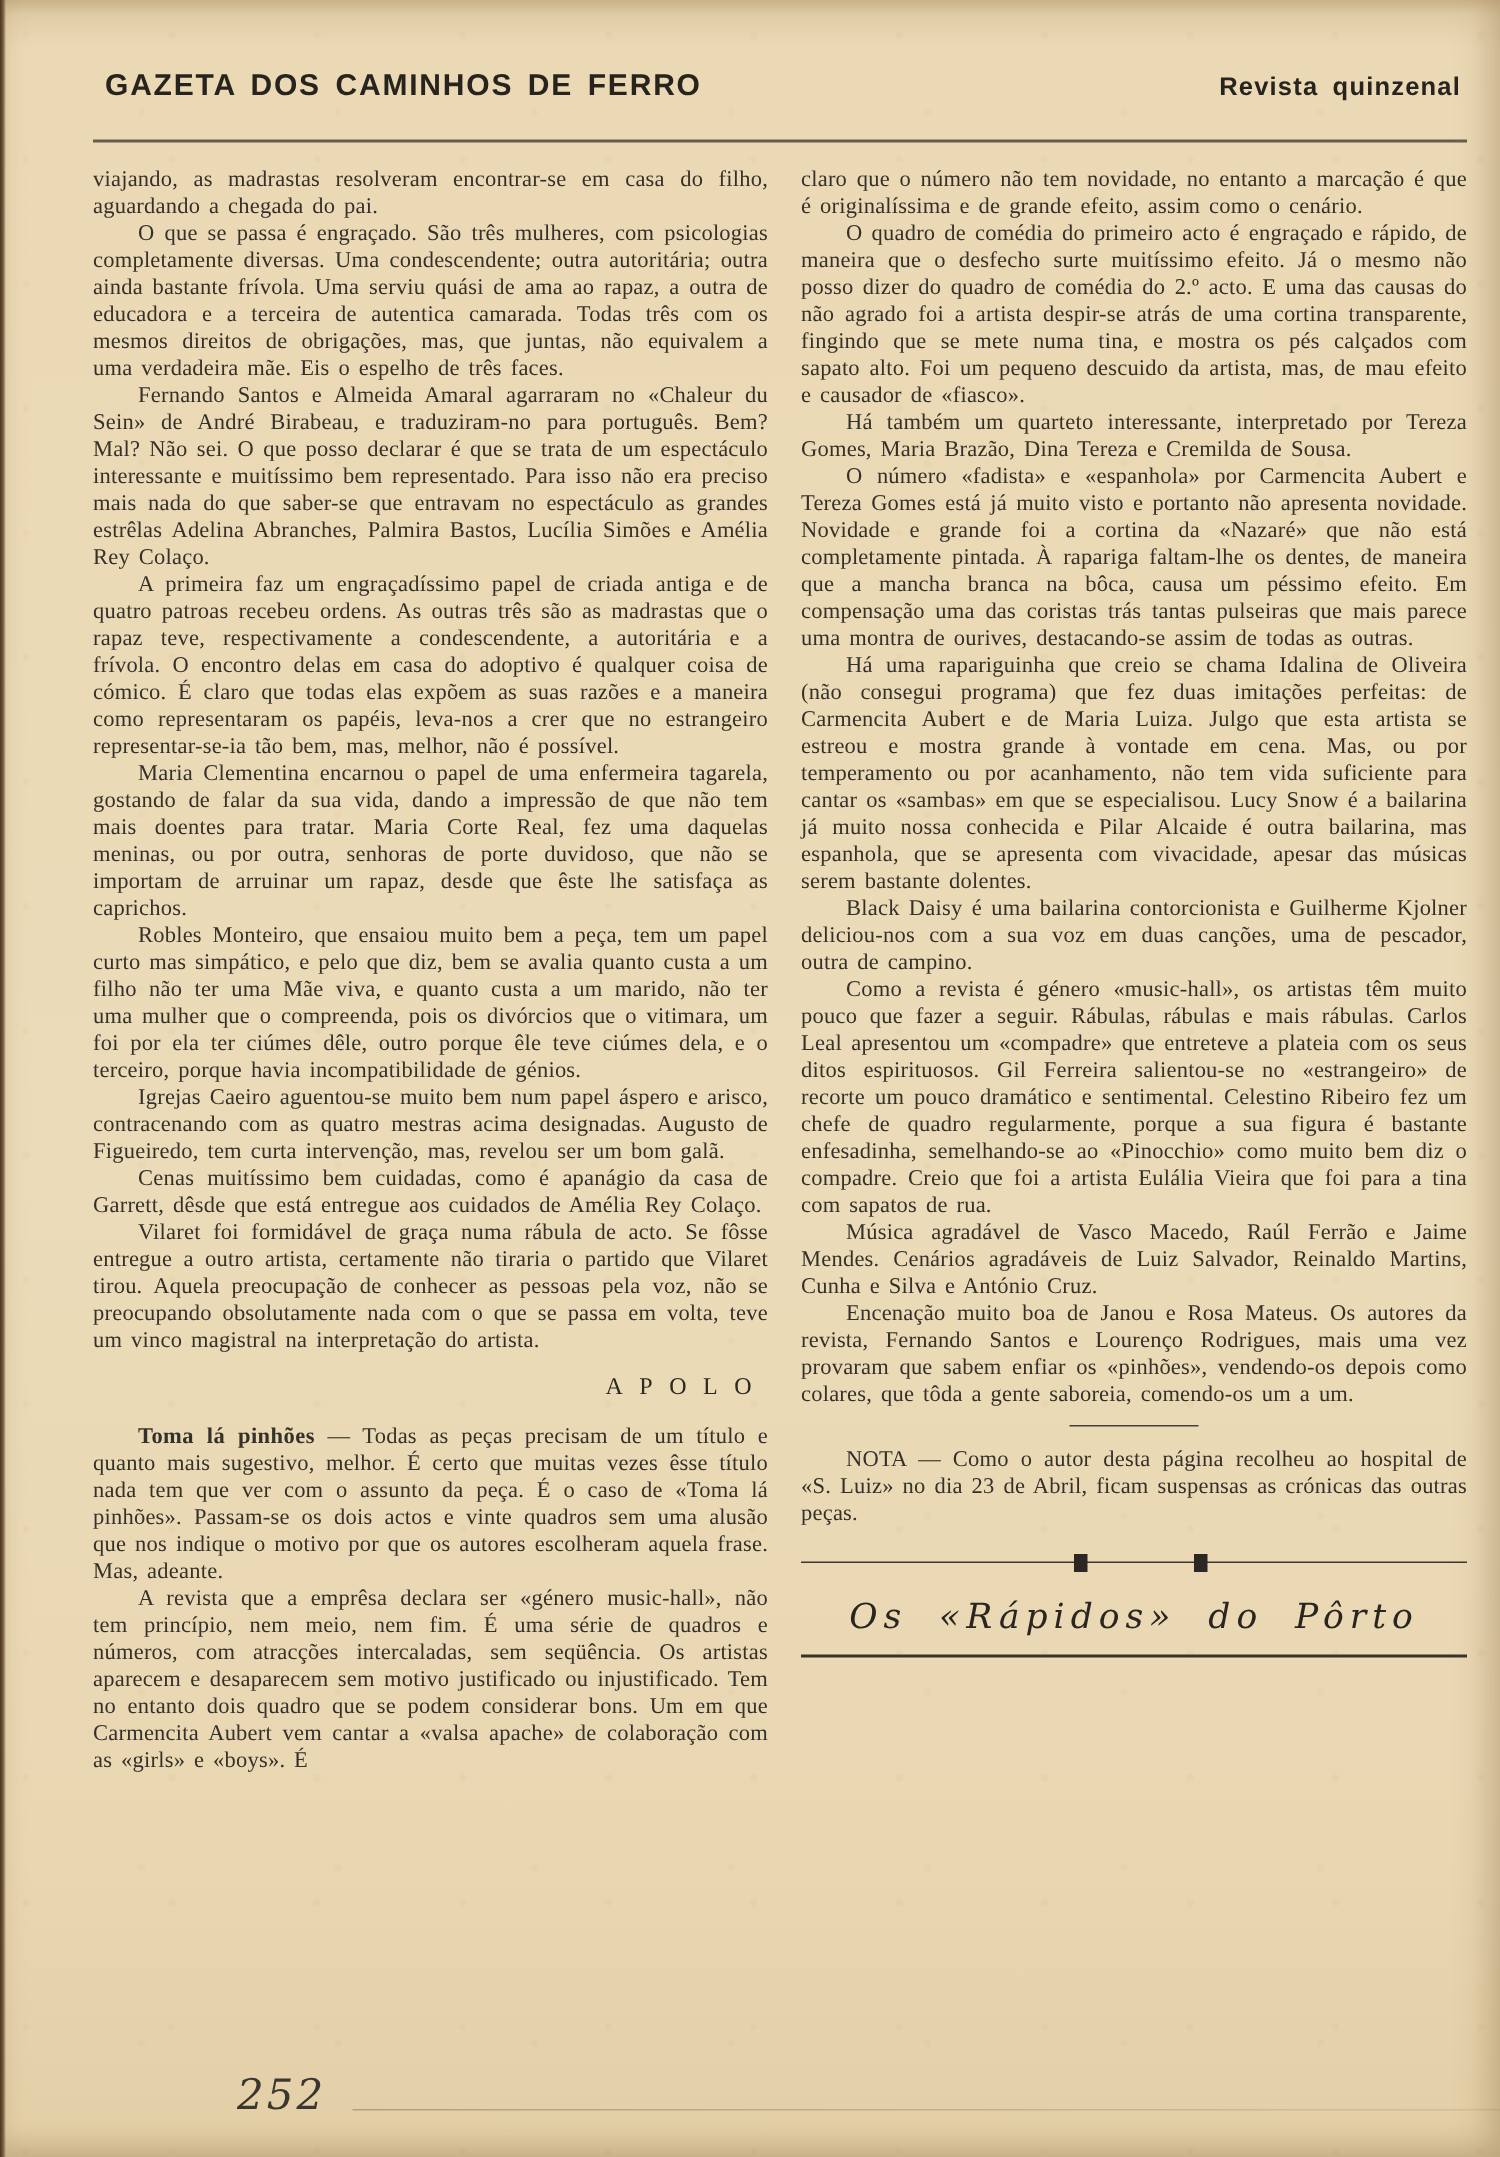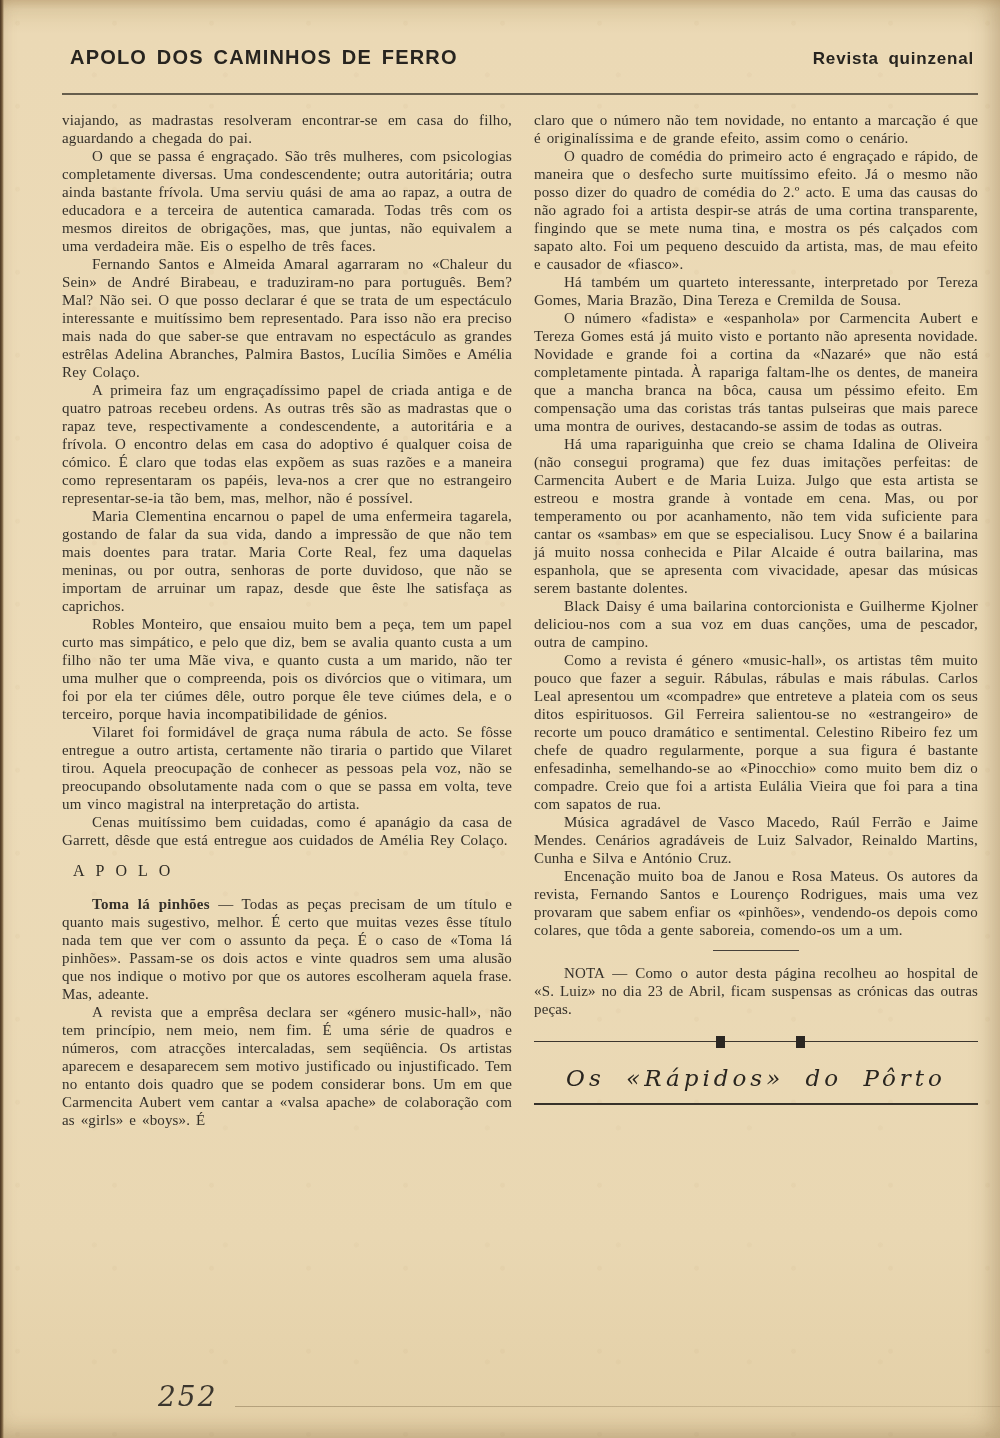--- a/index.html
+++ b/index.html
@@ -39,21 +39,21 @@
   .col{width:450px;}
   .col-right{width:444px;}
   p.para{
     margin:0;font-size:15px;line-height:18px;
     text-align:justify;text-indent:30px;
     word-spacing:2px;letter-spacing:.15px;color:#34302a;
   }
   .col .col-paras:first-child p.para:first-child{text-indent:0;}
   h2.section-heading{
     margin:13px 0 15px 0;font-size:16px;font-weight:400;
-    text-align:left;letter-spacing:11px;text-indent:11px;color:#2e2b25;
+    text-align:right;letter-spacing:11px;text-indent:11px;color:#2e2b25;
   }
   p.lead-para strong{letter-spacing:.3px;}
   .short-divider{
     width:86px;border-top:1.6px solid #45403a;
     margin:11px auto 13px auto;
   }
   .nota-para{margin-top:0;}
   .deco-divider{position:relative;height:14px;margin:17px 0 8px 0;}
   .deco-divider .deco-line{
     position:absolute;left:0;right:0;top:6px;border-top:1.6px solid #3c362e;
@@ -86,37 +86,38 @@
   }
 </style>
 </head>
 <body>
 
 <div class="page">
   <div class="page-left-edge"></div>
   <div class="inner">
 
     <header class="mast">
-      <div class="mast-title">APOLO DOS CAMINHOS DE FERRO</div>
+      <div class="mast-title">GAZETA DOS CAMINHOS DE FERRO</div>
       <div class="mast-sub">Revista quinzenal</div>
     </header>
     <div class="header-rule"></div>
 
     <main class="columns">
 
       <section class="col col-left">
         <div class="col-paras">
             <p class="para">viajando, as madrastas resolveram encontrar-se em casa do filho, aguardando a chegada do pai.</p>
             <p class="para">O que se passa é engraçado. São três mulheres, com psicologias completamente diversas. Uma condescendente; outra autoritária; outra ainda bastante frívola. Uma serviu quási de ama ao rapaz, a outra de educadora e a terceira de autentica camarada. Todas três com os mesmos direitos de obrigações, mas, que juntas, não equivalem a uma verdadeira mãe. Eis o espelho de três faces.</p>
             <p class="para">Fernando Santos e Almeida Amaral agarraram no «Chaleur du Sein» de André Birabeau, e traduziram-no para português. Bem? Mal? Não sei. O que posso declarar é que se trata de um espectáculo interessante e muitíssimo bem representado. Para isso não era preciso mais nada do que saber-se que entravam no espectáculo as grandes estrêlas Adelina Abranches, Palmira Bastos, Lucília Simões e Amélia Rey Colaço.</p>
             <p class="para">A primeira faz um engraçadíssimo papel de criada antiga e de quatro patroas recebeu ordens. As outras três são as madrastas que o rapaz teve, respectivamente a condescendente, a autoritária e a frívola. O encontro delas em casa do adoptivo é qualquer coisa de cómico. É claro que todas elas expõem as suas razões e a maneira como representaram os papéis, leva-nos a crer que no estrangeiro representar-se-ia tão bem, mas, melhor, não é possível.</p>
             <p class="para">Maria Clementina encarnou o papel de uma enfermeira tagarela, gostando de falar da sua vida, dando a impressão de que não tem mais doentes para tratar. Maria Corte Real, fez uma daquelas meninas, ou por outra, senhoras de porte duvidoso, que não se importam de arruinar um rapaz, desde que êste lhe satisfaça as caprichos.</p>
             <p class="para">Robles Monteiro, que ensaiou muito bem a peça, tem um papel curto mas simpático, e pelo que diz, bem se avalia quanto custa a um filho não ter uma Mãe viva, e quanto custa a um marido, não ter uma mulher que o compreenda, pois os divórcios que o vitimara, um foi por ela ter ciúmes dêle, outro porque êle teve ciúmes dela, e o terceiro, porque havia incompatibilidade de génios.</p>
+            <p class="para">Igrejas Caeiro aguentou-se muito bem num papel áspero e arisco, contracenando com as quatro mestras acima designadas. Augusto de Figueiredo, tem curta intervenção, mas, revelou ser um bom galã.</p>
+            <p class="para">Cenas muitíssimo bem cuidadas, como é apanágio da casa de Garrett, dêsde que está entregue aos cuidados de Amélia Rey Colaço.</p>
             <p class="para">Vilaret foi formidável de graça numa rábula de acto. Se fôsse entregue a outro artista, certamente não tiraria o partido que Vilaret tirou. Aquela preocupação de conhecer as pessoas pela voz, não se preocupando obsolutamente nada com o que se passa em volta, teve um vinco magistral na interpretação do artista.</p>
-            <p class="para">Cenas muitíssimo bem cuidadas, como é apanágio da casa de Garrett, dêsde que está entregue aos cuidados de Amélia Rey Colaço.</p>
           </div>
         <h2 class="section-heading">APOLO</h2>
         <p class="para lead-para"><strong>Toma lá pinhões</strong><span> — Todas as peças precisam de um título e quanto mais sugestivo, melhor. É certo que muitas vezes êsse título nada tem que ver com o assunto da peça. É o caso de «Toma lá pinhões». Passam-se os dois actos e vinte quadros sem uma alusão que nos indique o motivo por que os autores escolheram aquela frase. Mas, adeante.</span></p>
         <div class="col-paras">
             <p class="para">A revista que a emprêsa declara ser «género music-hall», não tem princípio, nem meio, nem fim. É uma série de quadros e números, com atracções intercaladas, sem seqüência. Os artistas aparecem e desaparecem sem motivo justificado ou injustificado. Tem no entanto dois quadro que se podem considerar bons. Um em que Carmencita Aubert vem cantar a «valsa apache» de colaboração com as «girls» e «boys». É</p>
           </div>
       </section>
 
       <section class="col col-right">
         <div class="col-paras">

